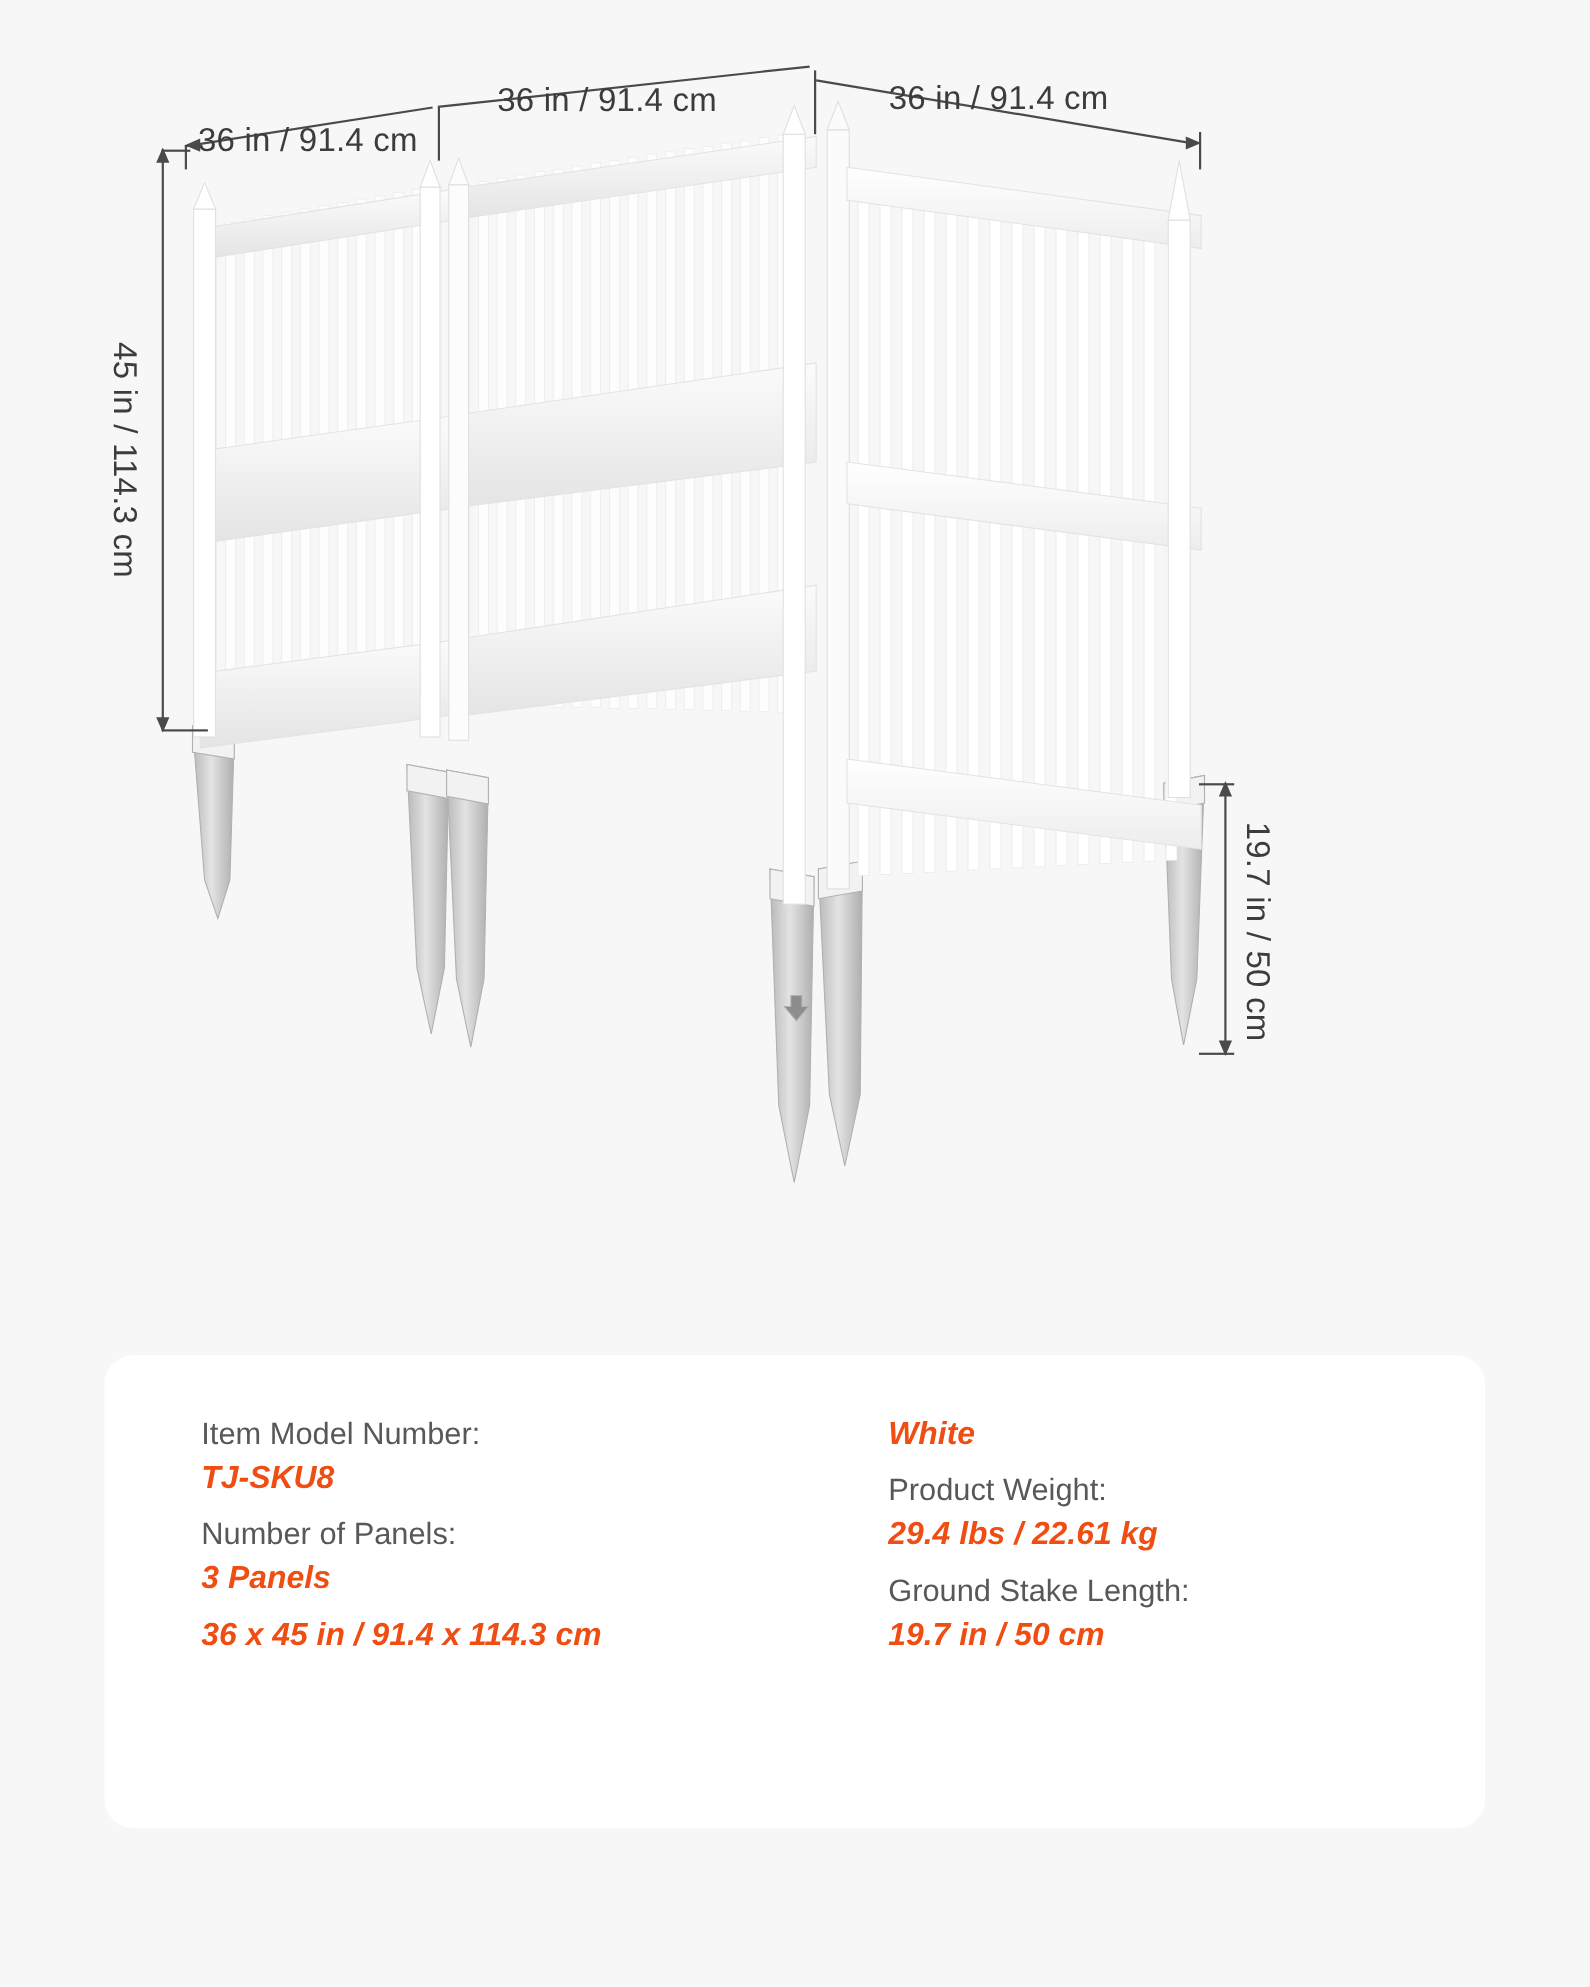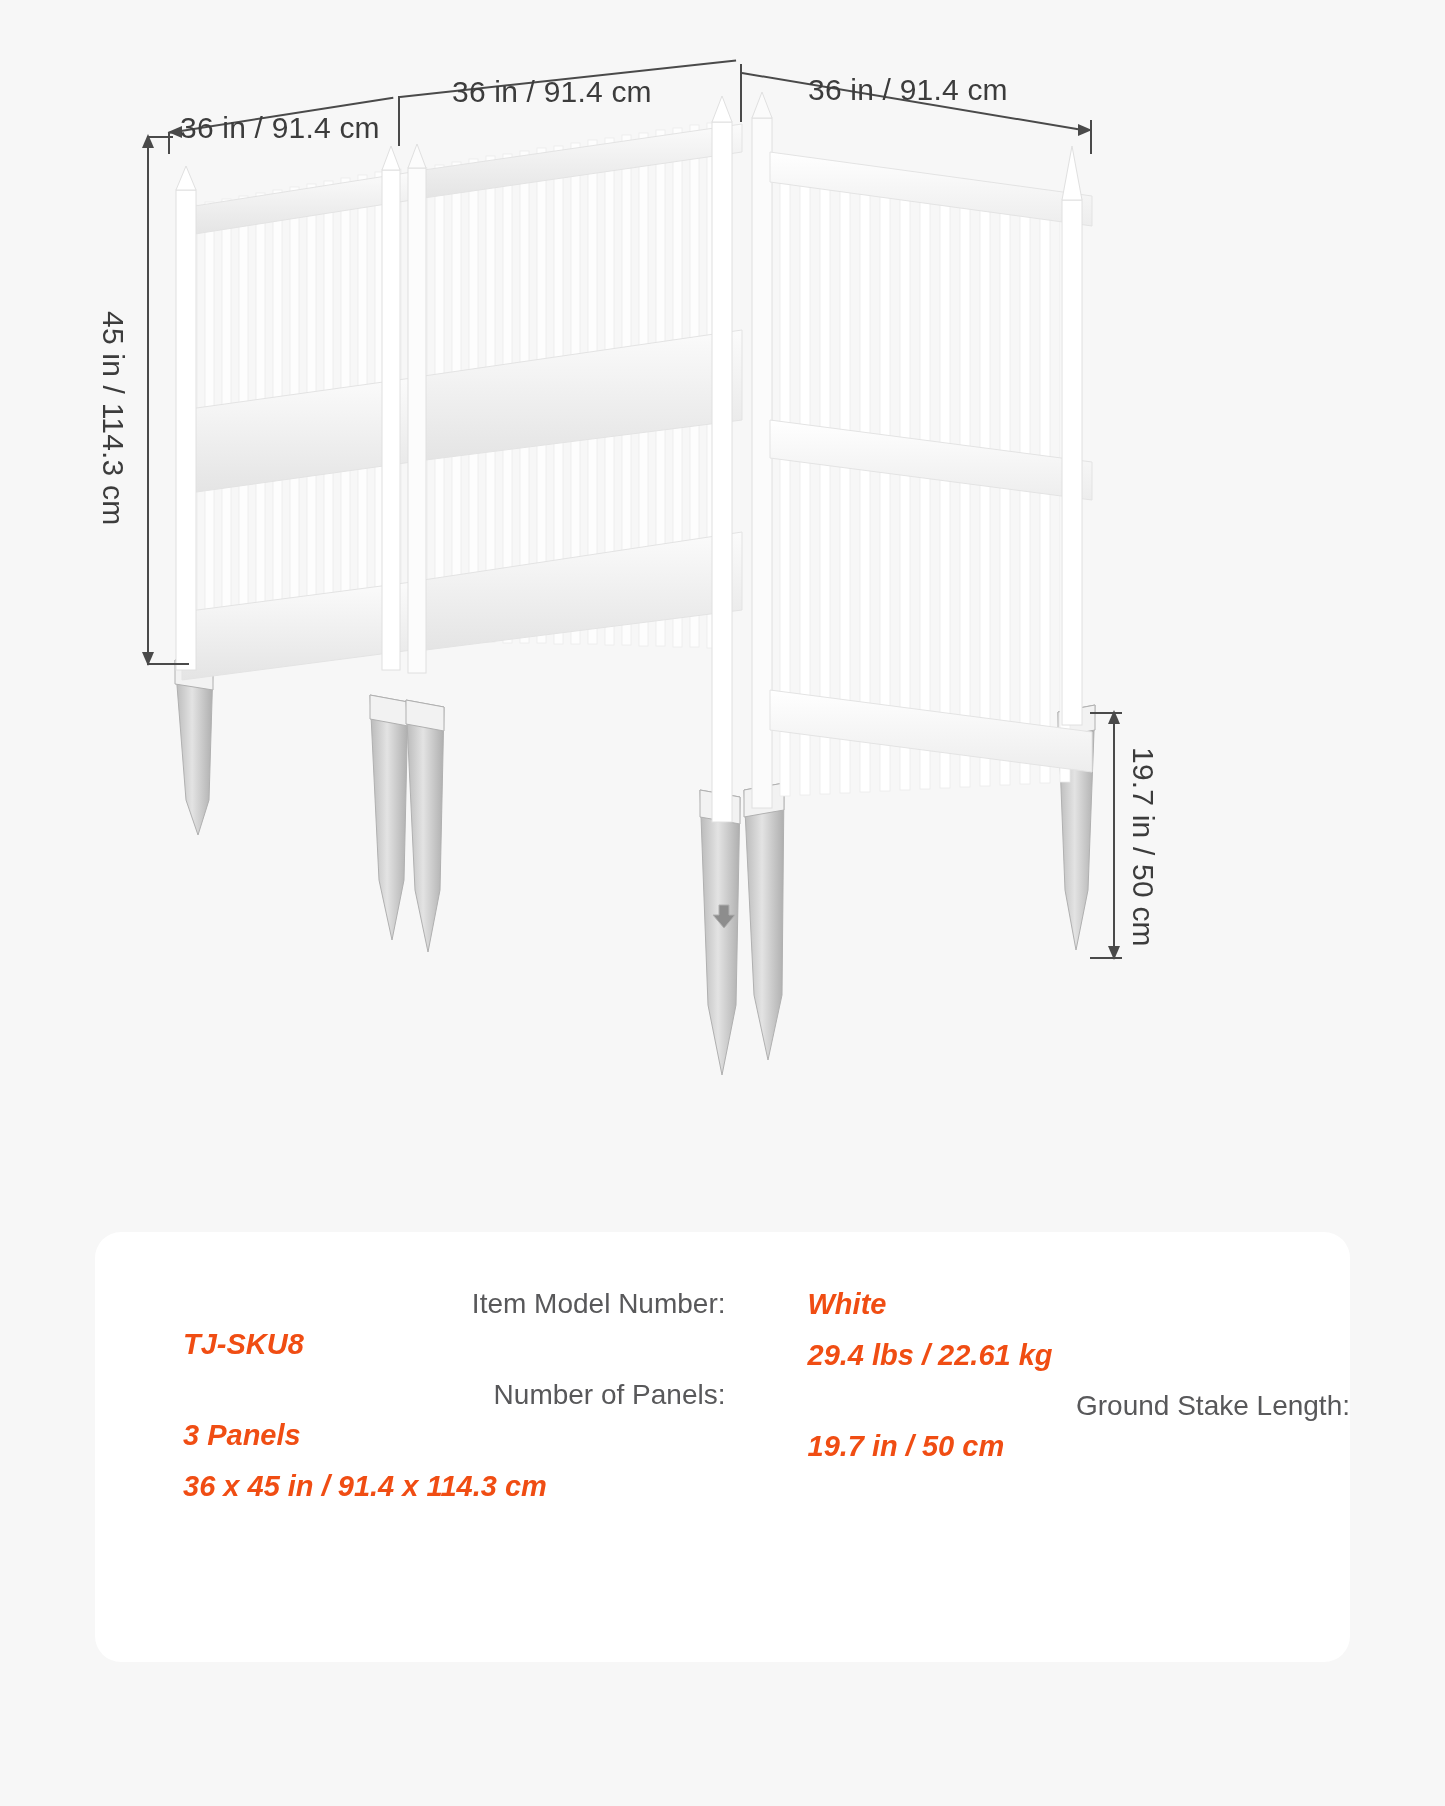--- a/index.html
+++ b/index.html
@@ -97,21 +97,20 @@
     flex: 1;
     padding-left: 88px;
   }
   .spec-col.right { padding-left: 82px; }
   .spec-label {
     font-size: 28px;
     color: #58585a;
     line-height: 1.42;
     margin: 0;
     white-space: nowrap;
-    text-align: right;
   }
   .spec-value {
     font-size: 29px;
     color: #f04d13;
     font-weight: bold;
     line-height: 1.42;
     margin: 0 0 10px 0;
     white-space: nowrap;
     font-style: italic;
   }
@@ -288,18 +287,19 @@
   <div class="spec-cols">
     <div class="spec-col left">
       <p class="spec-label">Item Model Number:</p>
       <p class="spec-value">TJ-SKU8</p>
       <p class="spec-label">Number of Panels:</p>
       <p class="spec-value">3 Panels</p>
       <p class="spec-value">36 x 45 in / 91.4 x 114.3 cm</p>
     </div>
     <div class="spec-col right">
       <p class="spec-value">White</p>
+      <p class="spec-label">Product Weight:</p>
       <p class="spec-value">29.4 lbs / 22.61 kg</p>
       <p class="spec-label">Ground Stake Length:</p>
       <p class="spec-value">19.7 in / 50 cm</p>
     </div>
   </div>
 </div>
 
 </body></html>

